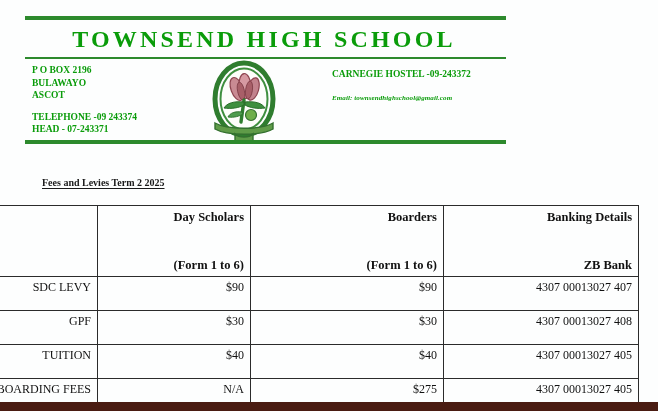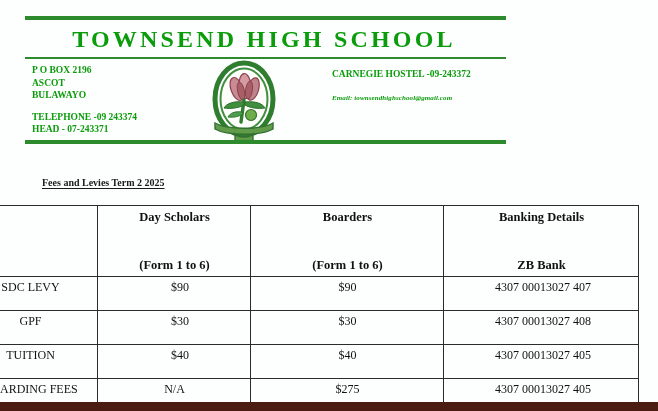--- a/index.html
+++ b/index.html
@@ -115,21 +115,21 @@
   }
   #fees-table col.c0 { width: 135px; }
   #fees-table col.c1 { width: 153px; }
   #fees-table col.c2 { width: 193px; }
   #fees-table col.c3 { width: 195px; }
 
   #fees-table td, #fees-table th {
     border: 1px solid #2b2b2b;
     padding: 3px 6px 3px 7px;
     vertical-align: top;
-    text-align: center;
+    text-align: right;
     font-weight: normal;
     line-height: 1.28;
   }
   #fees-table thead th {
     height: 39px;
     font-weight: bold;
     font-size: 12.5px;
   }
   #fees-table thead th .sub { display: block; margin-top: 32px; }
   #fees-table tbody td { height: 27px; }
@@ -154,22 +154,22 @@
 <div id="letterhead">
 
   <div class="rule" id="rule-top"></div>
 
   <div id="school-name">TOWNSEND HIGH SCHOOL</div>
 
   <div class="rule" id="rule-mid"></div>
 
   <div class="contact-block" id="contact-left">
     <div>P O BOX 2196</div>
+    <div>BULAWAYO</div>
     <div>ASCOT</div>
-    <div>BULAWAYO</div>
     <span class="gap"></span>
     <div>TELEPHONE -09 243374</div>
     <div>HEAD -  07-243371</div>
   </div>
 
   <div id="crest">
     <svg viewBox="0 0 74 88" width="74" height="88" aria-hidden="true">
 
       <ellipse cx="37" cy="41" rx="29" ry="36" fill="none" stroke="#2f7d2f" stroke-width="5"></ellipse>
       <ellipse cx="37" cy="41" rx="23.5" ry="30.5" fill="#fdfdfa" stroke="#3f8f3f" stroke-width="2"></ellipse>

